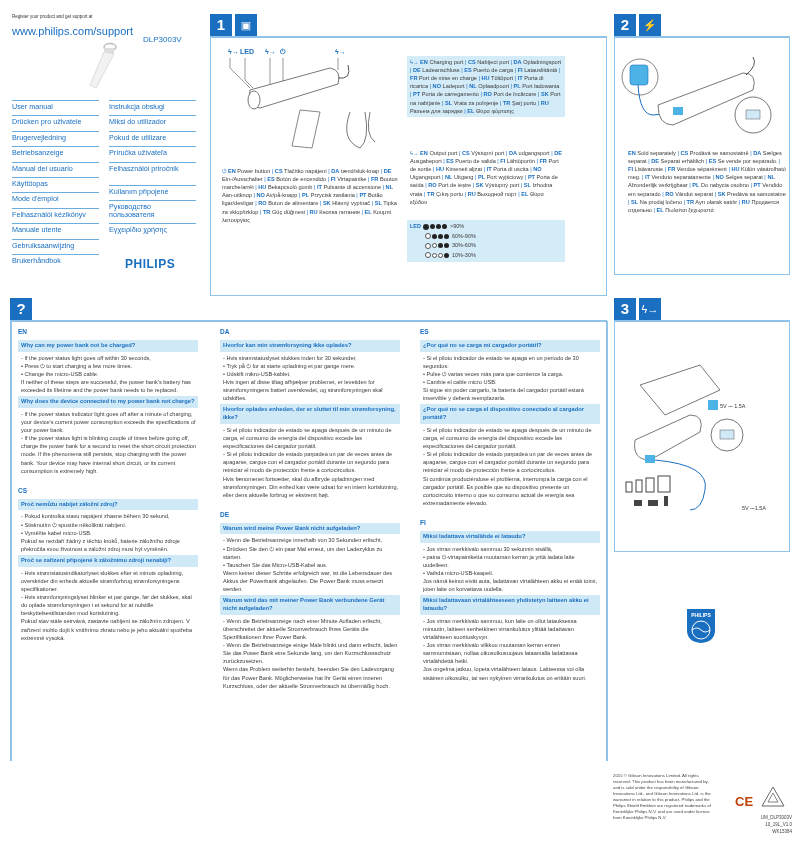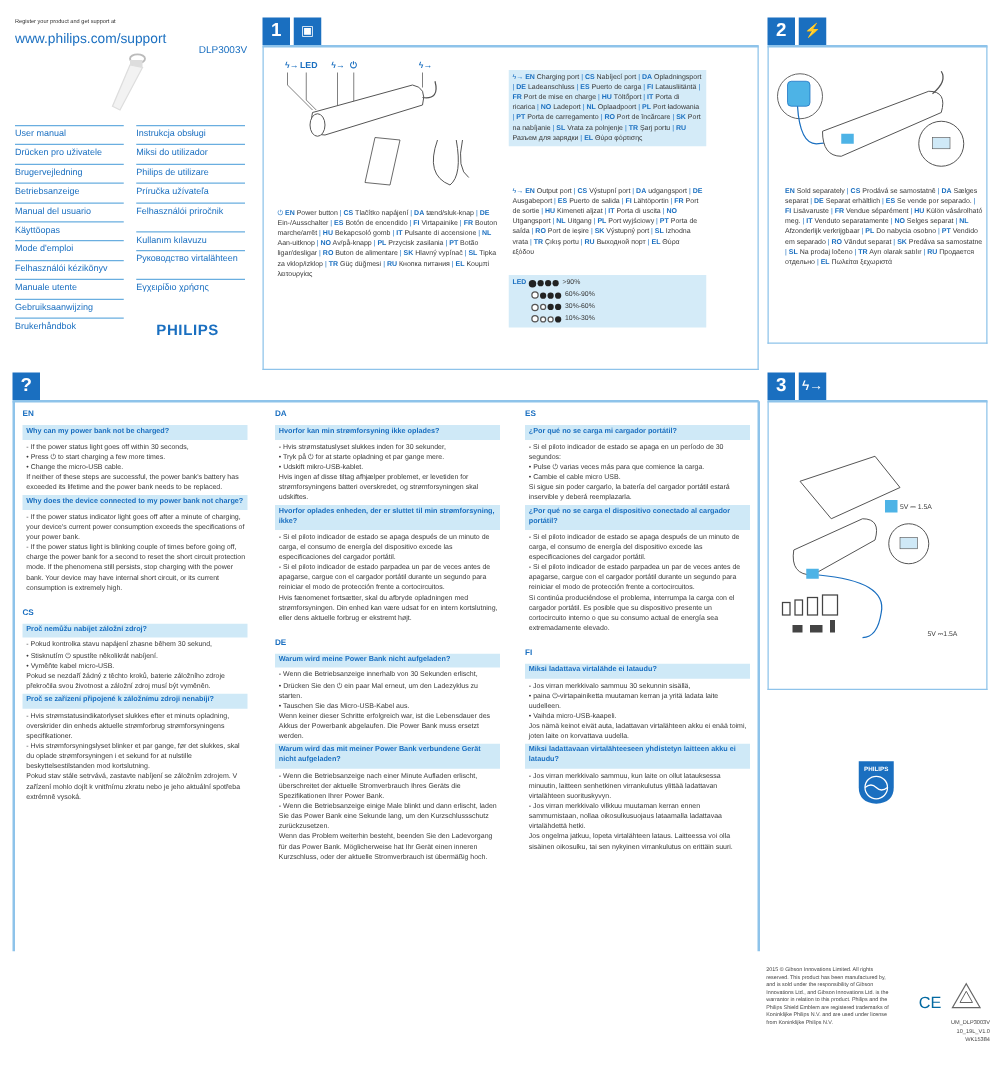--- a/index.html
+++ b/index.html
@@ -1,21 +1,21 @@
 <!DOCTYPE html>
 <html><head>
 <meta charset="utf-8">
 <style>
 *{box-sizing:border-box;margin:0;padding:0}
 body{width:802px;height:853px;background:#fff;font-family:"Liberation Sans",sans-serif;color:#3a3a3a;position:relative;overflow:hidden;font-size:6px;line-height:1.35}
 .abs{position:absolute}
 .blue{color:#1a6fc0}
 .reg{left:12px;top:14px;font-size:4.5px;color:#333}
 .url{left:12px;top:24px;font-size:11px;color:#1a6fc0}
-.model{left:159px;top:35px;font-size:8px;color:#1a6fc0}
+.model{left:143px;top:35px;font-size:8px;color:#1a6fc0}
 .manuals{left:12px;top:100px;width:184px;display:flex;gap:10px}
 .mcol{flex:1}
 .mitem{border-top:1px solid #6aaee0;height:15.4px;font-size:7.2px;color:#1a6fc0;padding-top:2px;line-height:1.1}
 .mitem.tall{height:23px}
 .philips-word{left:125px;top:256px;font-size:12px;font-weight:bold;color:#1a6fc0;letter-spacing:.5px}
 .step-num{background:#1a6fc0;color:#fff;font-weight:bold;font-size:15px;width:22px;height:22px;display:flex;align-items:center;justify-content:center}
 .step-ico{background:#1a6fc0;width:22px;height:22px;display:flex;align-items:center;justify-content:center;color:#fff;font-size:11px}
 .headrow{display:flex;gap:3px}
 .panel{border:1.5px solid #8ec3ea;border-top:none}
 .hline{height:1.5px;background:#8ec3ea}
@@ -52,25 +52,25 @@
       <div class="mitem">Käyttöopas</div>
       <div class="mitem">Mode d'emploi</div>
       <div class="mitem">Felhasználói kézikönyv</div>
       <div class="mitem">Manuale utente</div>
       <div class="mitem">Gebruiksaanwijzing</div>
       <div class="mitem">Brukerhåndbok</div>
     </div>
   <div class="mcol" id="mright">
       <div class="mitem">Instrukcja obsługi</div>
       <div class="mitem">Miksi do utilizador</div>
-      <div class="mitem">Philips de utilizare</div>
+      <div class="mitem">Pokud de utilizare</div>
       <div class="mitem">Príručka užívateľa</div>
       <div class="mitem tall">Felhasználói priročnik</div>
-      <div class="mitem">Kullanım kılavuzu</div>
-      <div class="mitem tall">Руководство virtalähteen</div>
+      <div class="mitem">Kullanım připojené</div>
+      <div class="mitem tall">Руководство пользователя</div>
       <div class="mitem">Εγχειρίδιο χρήσης</div>
     </div>
 </div>
 <div class="abs philips-word">PHILIPS</div>
 
 <div class="abs headrow" style="left:210px;top:14px">
   <div class="step-num">1</div>
   <div class="step-ico">▣</div>
 </div>
 <div class="abs hline" style="left:210px;top:36px;width:397px"></div>
@@ -252,21 +252,21 @@
     <p>Jos ongelma jatkuu, lopeta virtalähteen lataus. Laitteessa voi olla sisäinen oikosulku, tai sen nykyinen virrankulutus on erittäin suuri.</p>
   </div>
 
 <svg class="abs" style="left:686px;top:608px" width="30" height="36">
   <path d="M1 1 H29 V22 Q29 34 15 35 Q1 34 1 22 Z" fill="#1a6fc0"></path>
   <text x="15" y="9" font-size="5" font-weight="bold" fill="#fff" text-anchor="middle" font-family="Liberation Sans">PHILIPS</text>
   <circle cx="15" cy="22" r="9" fill="none" stroke="#fff" stroke-width="1"></circle>
   <path d="M6 22 Q11 18 15 22 Q19 26 24 22" stroke="#fff" fill="none" stroke-width="1"></path>
 </svg>
 <div class="abs legal">2015 © Gibson Innovations Limited. All rights reserved. This product has been manufactured by, and is sold under the responsibility of Gibson Innovations Ltd., and Gibson Innovations Ltd. is the warrantor in relation to this product. Philips and the Philips Shield Emblem are registered trademarks of Koninklijke Philips N.V. and are used under license from Koninklijke Philips N.V.</div>
-<div class="abs" style="left:735px;top:793px;font-size:13px;font-weight:normal;color:#0369a1">CE</div>
+<div class="abs" style="left:735px;top:793px;font-size:13px;font-weight:bold;color:#c2410c">CE</div>
 <svg class="abs" style="left:760px;top:785px" width="26" height="24">
   <path d="M13 2 L24 21 H2 Z" fill="none" stroke="#666" stroke-width="1"></path>
   <path d="M13 8 L18 17 H8 Z" fill="none" stroke="#666" stroke-width="0.8"></path>
 </svg>
 <div class="abs codes">
   <div>UM_DLP3003V</div>
   <div>10_19L_V1.0</div>
   <div>WK15384</div>
 </div>
 

